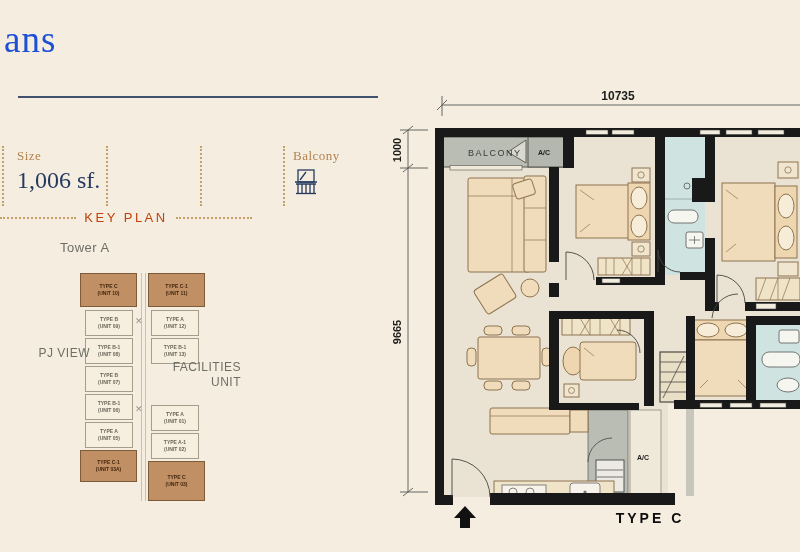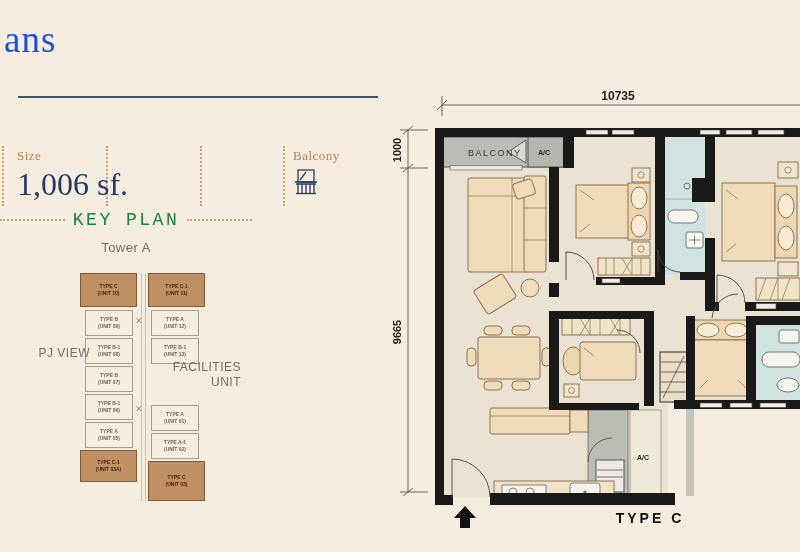--- a/index.html
+++ b/index.html
@@ -17,33 +17,33 @@
   .top-rule{position:absolute;left:18px;top:96px;width:360px;height:2px;background:#2e3f63;opacity:.9;}
   
   .specs{position:absolute;left:0;top:118px;height:70px;width:390px;margin-top:24px;}
   .spec-sep{position:absolute;top:4px;height:60px;border-left:2px dotted #c9a06a;}
   .spec-col{position:absolute;top:6px;}
   .spec-label{
     font-family:"Liberation Serif",serif;font-size:13px;color:#b3824f;
     letter-spacing:.5px;margin-bottom:4px;
   }
   .spec-value{
-    font-family:"Liberation Serif",serif;font-size:32px;color:#263a60;
+    font-family:"Liberation Serif",serif;font-size:24px;color:#263a60;
     display:flex;align-items:center;gap:9px;line-height:1;
   }
   .spec-icon svg{display:block;}
   
   .kp-head{position:absolute;left:0;top:210px;width:252px;display:flex;align-items:center;gap:8px;}
   .kp-head .dots{flex:1;border-top:2px dotted #c9a06a;height:0;}
   .kp-head .kp-title{
-    font-family:Liberation Mono, monospace;font-size:18px;color:#15803d;
+    font-family:Liberation Sans, sans-serif;font-size:13px;color:#c2410c;
     letter-spacing:2.5px;white-space:nowrap;
   }
   .tower-label{
-    position:absolute;left:60px;top:240px;width:132px;text-align:center;
+    position:absolute;left:60px;top:240px;width:132px;text-align:left;
     font-size:13px;color:#6e6e66;letter-spacing:.5px;
   }
   .kp-diagram{position:absolute;left:75px;top:265px;width:135px;height:240px;}
   .kb{
     position:absolute;display:flex;flex-direction:column;align-items:center;justify-content:center;
     font-size:5px;font-weight:bold;line-height:1.35;text-align:center;
     background:#f6efe0;border:1px solid #a59d8c;color:#6b655a;box-sizing:border-box;
   }
   .kb.hl{background:#c08f63;border:1px solid #7d5b38;color:#44260f;}
   .kp-x{position:absolute;color:#9a948a;font-size:9px;line-height:1;}

